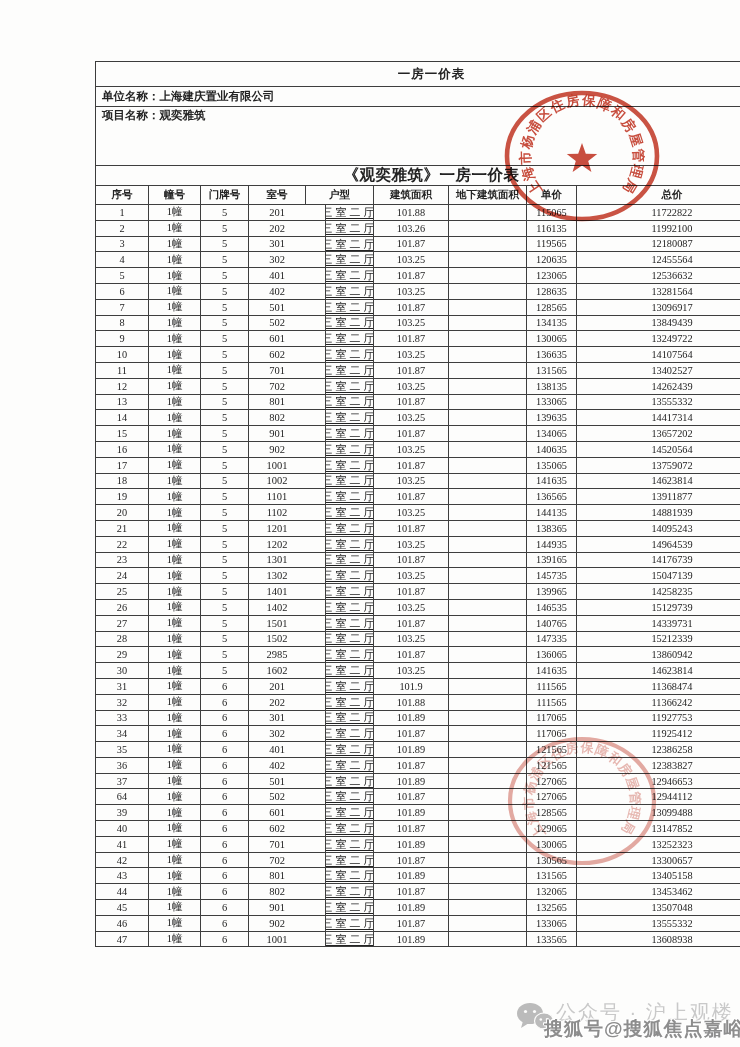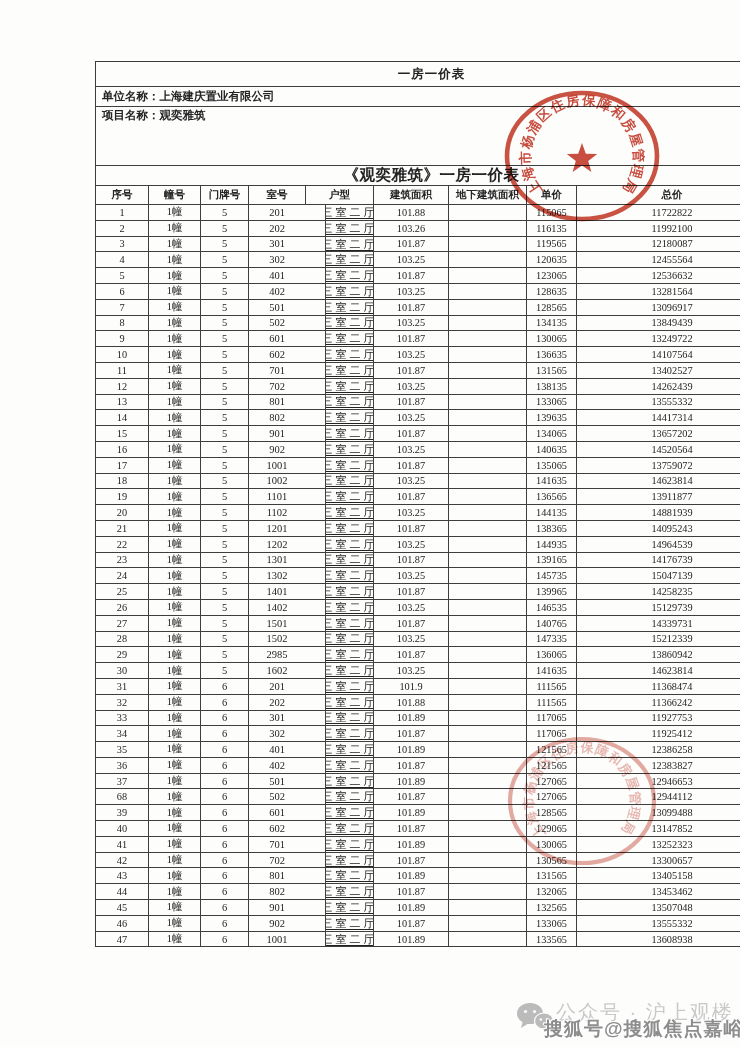--- a/index.html
+++ b/index.html
@@ -466,21 +466,21 @@
         <div>1幢</div>
         <div>6</div>
         <div>501</div>
         <div class="cell-layout">三室二厅</div>
         <div class="cell-num">101.89</div>
         <div class="cell-num"></div>
         <div class="cell-num">127065</div>
         <div class="cell-num">12946653</div>
       </div>
       <div class="grid-row r-data bt">
-        <div class="cell-num">68</div>
+        <div class="cell-num">64</div>
         <div>1幢</div>
         <div>6</div>
         <div>502</div>
         <div class="cell-layout">三室二厅</div>
         <div class="cell-num">101.87</div>
         <div class="cell-num"></div>
         <div class="cell-num">127065</div>
         <div class="cell-num">12944112</div>
       </div>
       <div class="grid-row r-data bt">

